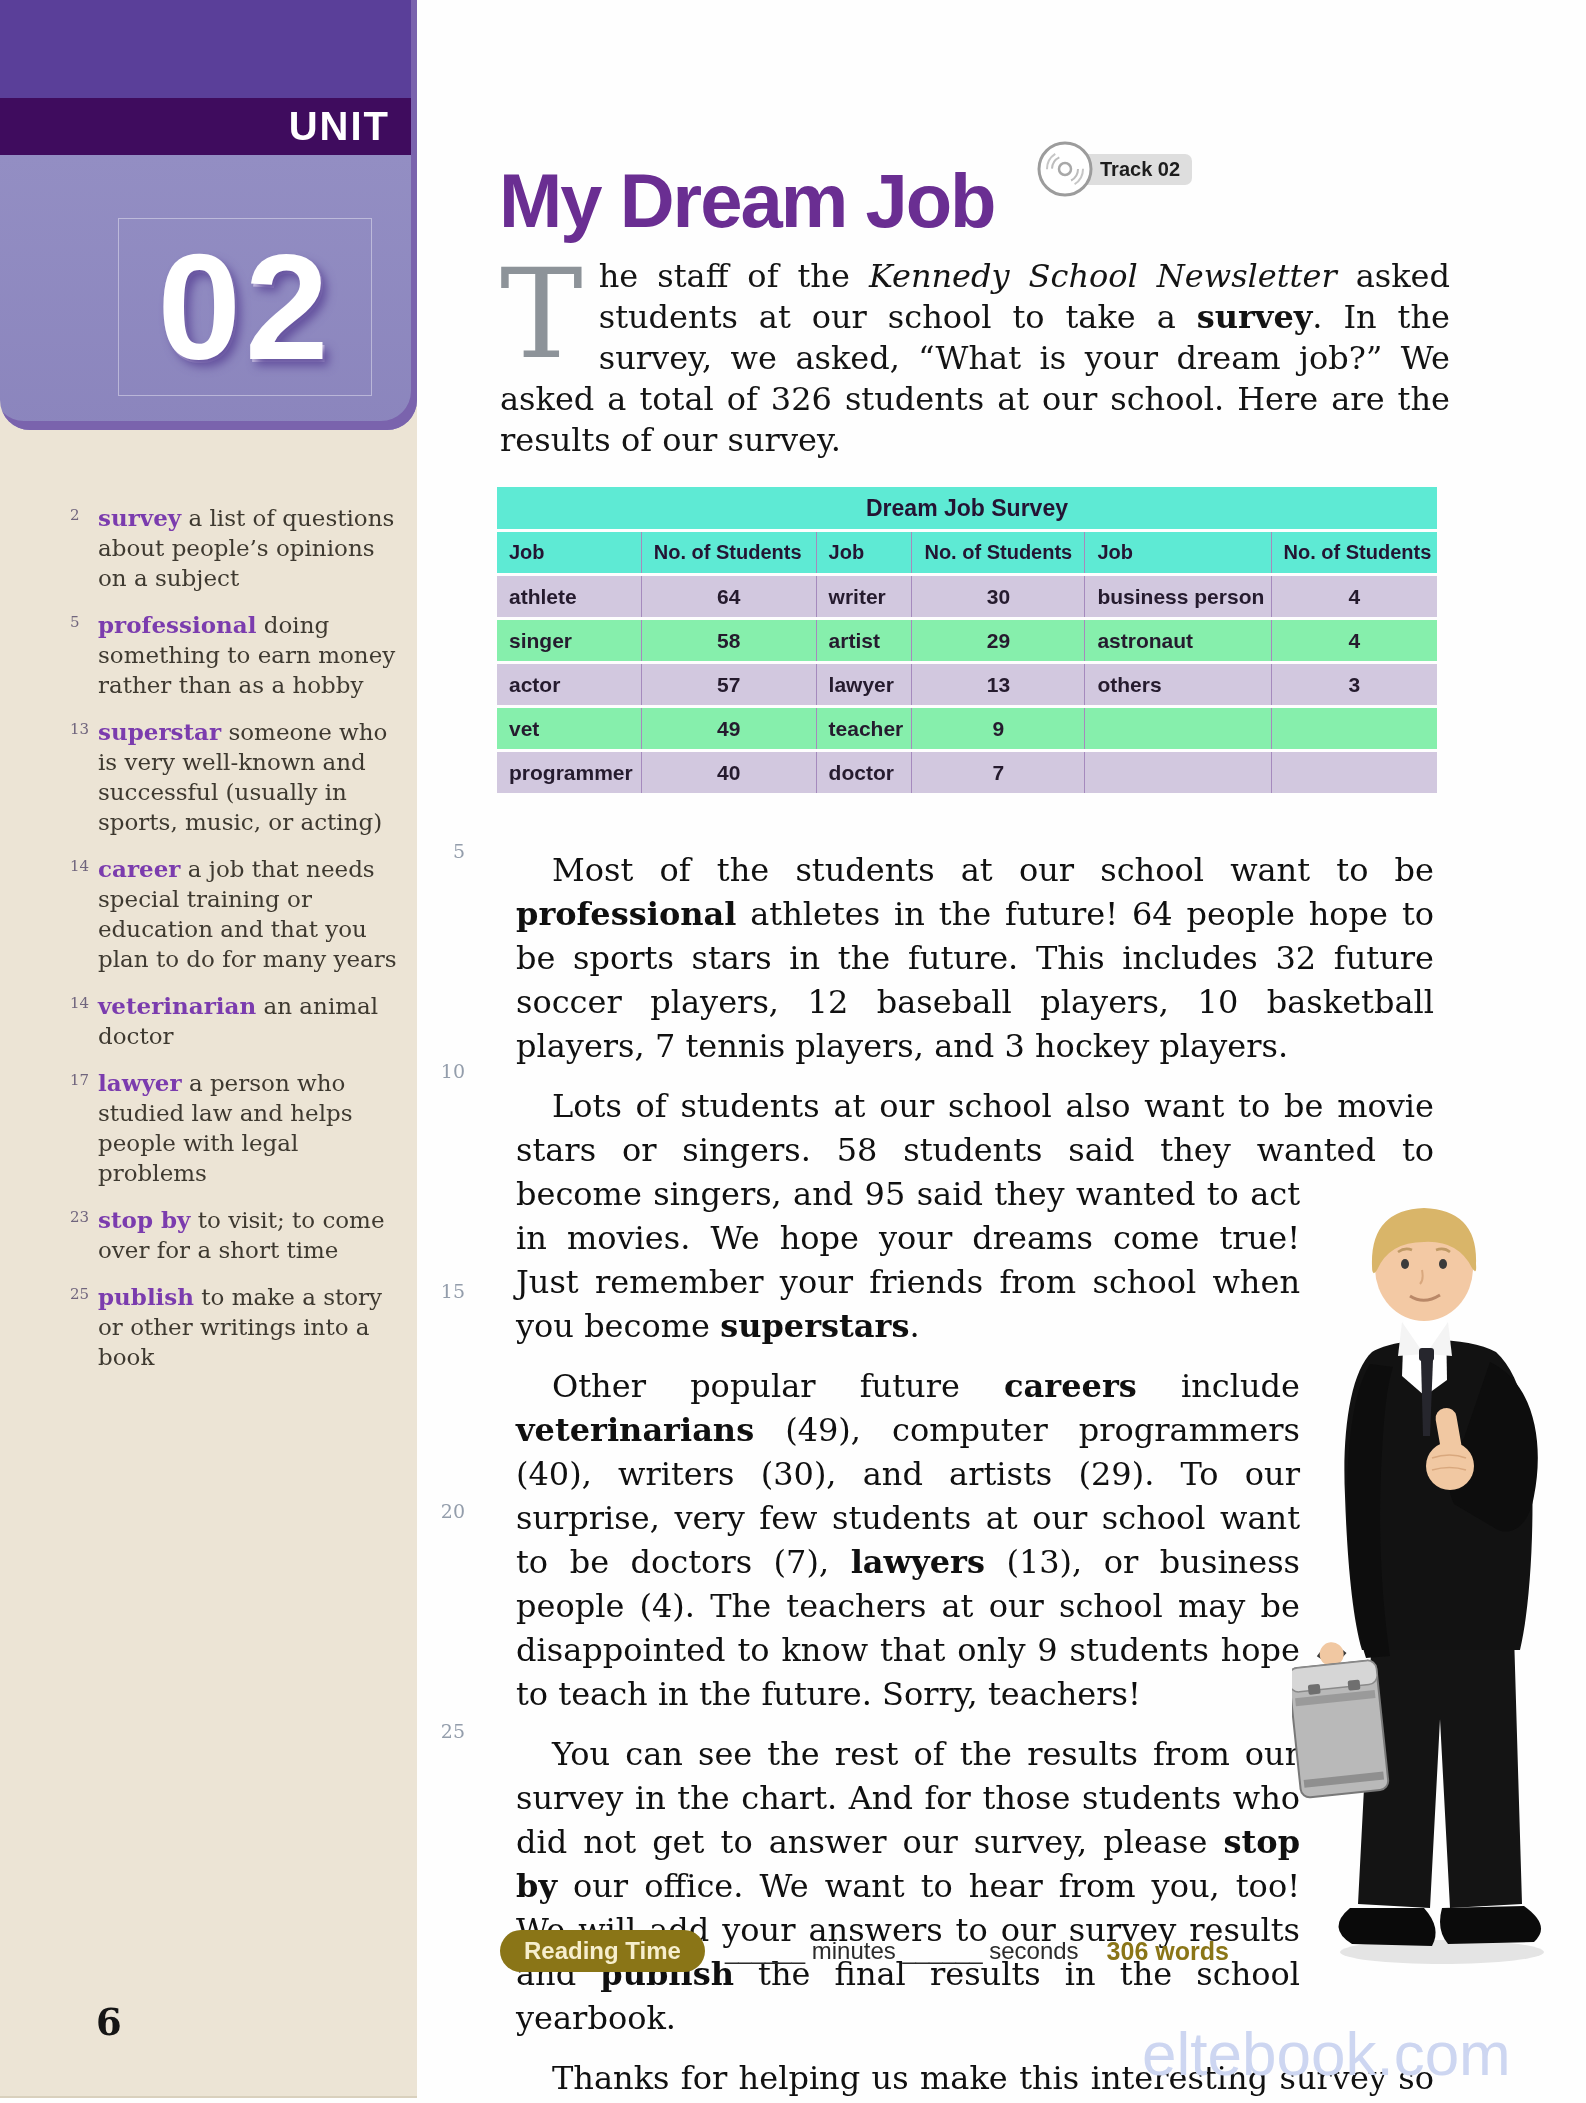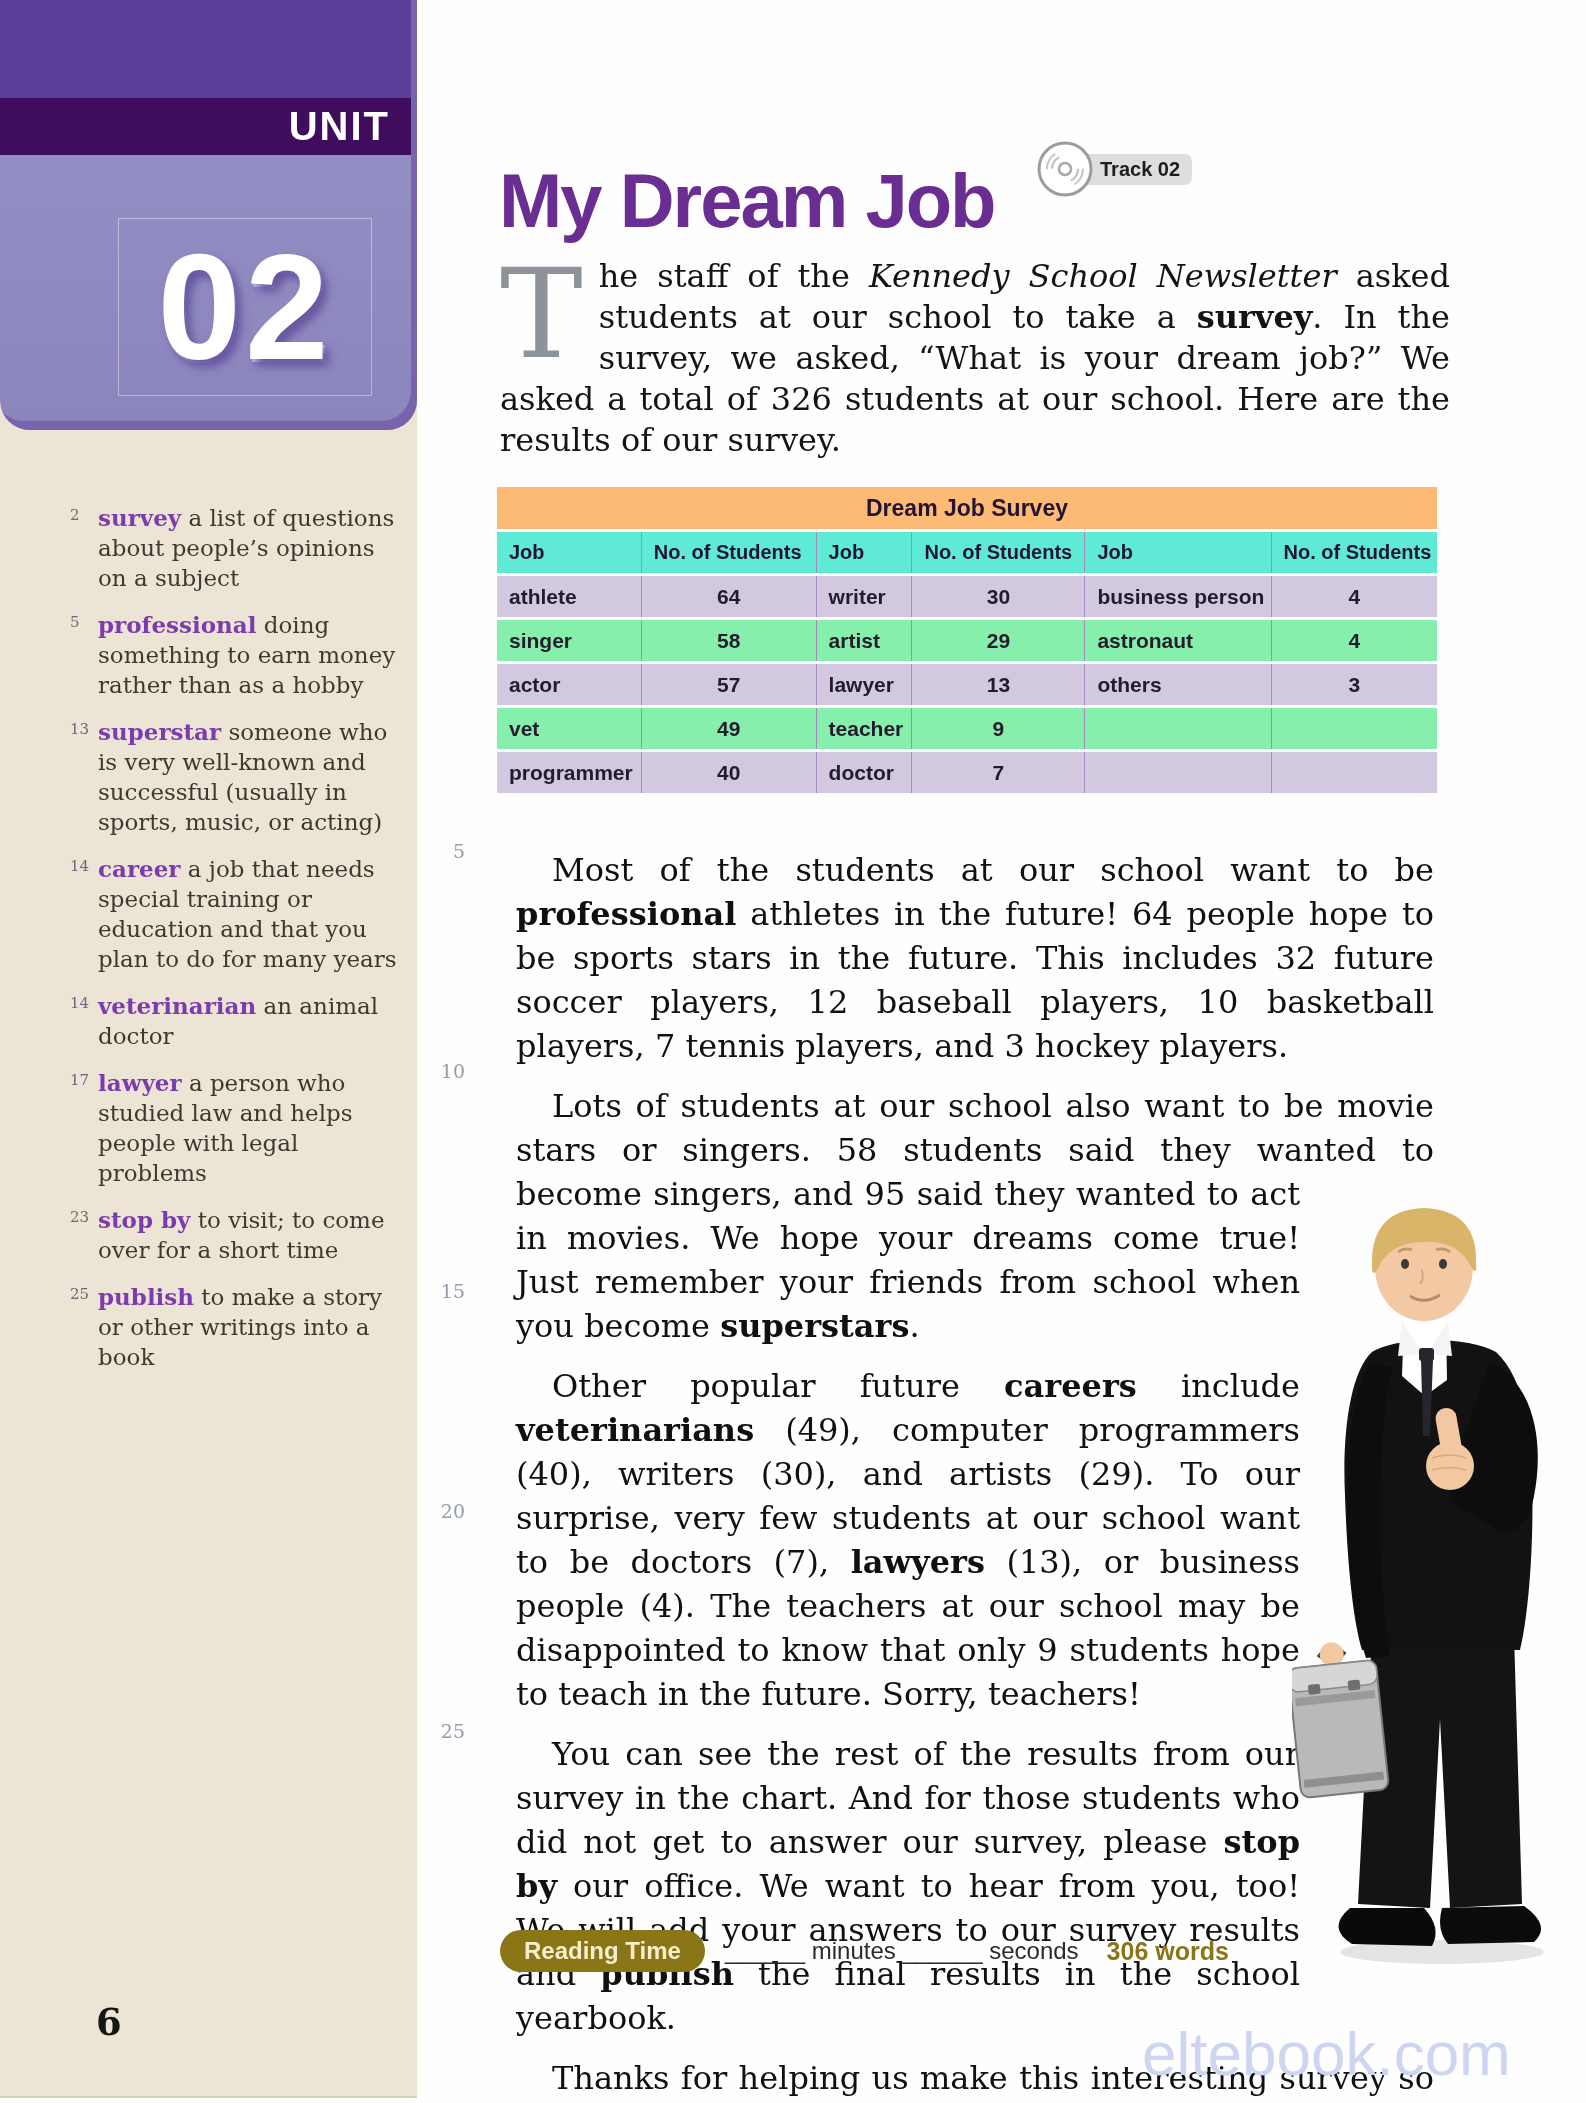--- a/index.html
+++ b/index.html
@@ -34,21 +34,21 @@
       padding:4px 12px 4px 20px;font-family:"Liberation Sans",sans-serif;font-weight:bold;
       font-size:20px;color:#1d1d1d;}
 
   
   .intro{position:absolute;left:500px;top:256px;width:950px;font-size:32px;line-height:41px;
       text-align:justify;color:#141414;}
   .dropcap{float:left;font-size:124px;line-height:100px;color:#8d9399;margin:8px 16px 0 0;}
 
   
   .survey{position:absolute;left:497px;top:487px;width:940px;font-family:"Liberation Sans",sans-serif;}
-  .t-title{height:42px;line-height:42px;background:#fdba74;color:#241433;text-align:center;
+  .t-title{height:42px;line-height:42px;background:#5eead4;color:#241433;text-align:center;
       font-weight:bold;font-size:23px;margin-bottom:3px;}
   .t-row{display:flex;height:41px;margin-bottom:3px;}
   .t-cell{display:flex;align-items:center;border-right:1px solid #a58abd;
       font-weight:bold;font-size:21px;color:#251b2e;padding-left:12px;box-sizing:border-box;white-space:nowrap;}
   .t-cell.last{border-right:none;}
   .t-cell.num{justify-content:center;padding-left:0;}
   .t-row.hdr .t-cell{background:#5eead4;color:#241433;font-size:20px;}
   .t-row.odd .t-cell{background:#d2c8df;}
   .t-row.even .t-cell{background:#86efac;}
   .c1{width:15.4%;}.c2{width:18.6%;}.c3{width:10.2%;}.c4{width:18.4%;}.c5{width:19.8%;}.c6{width:17.6%;}

